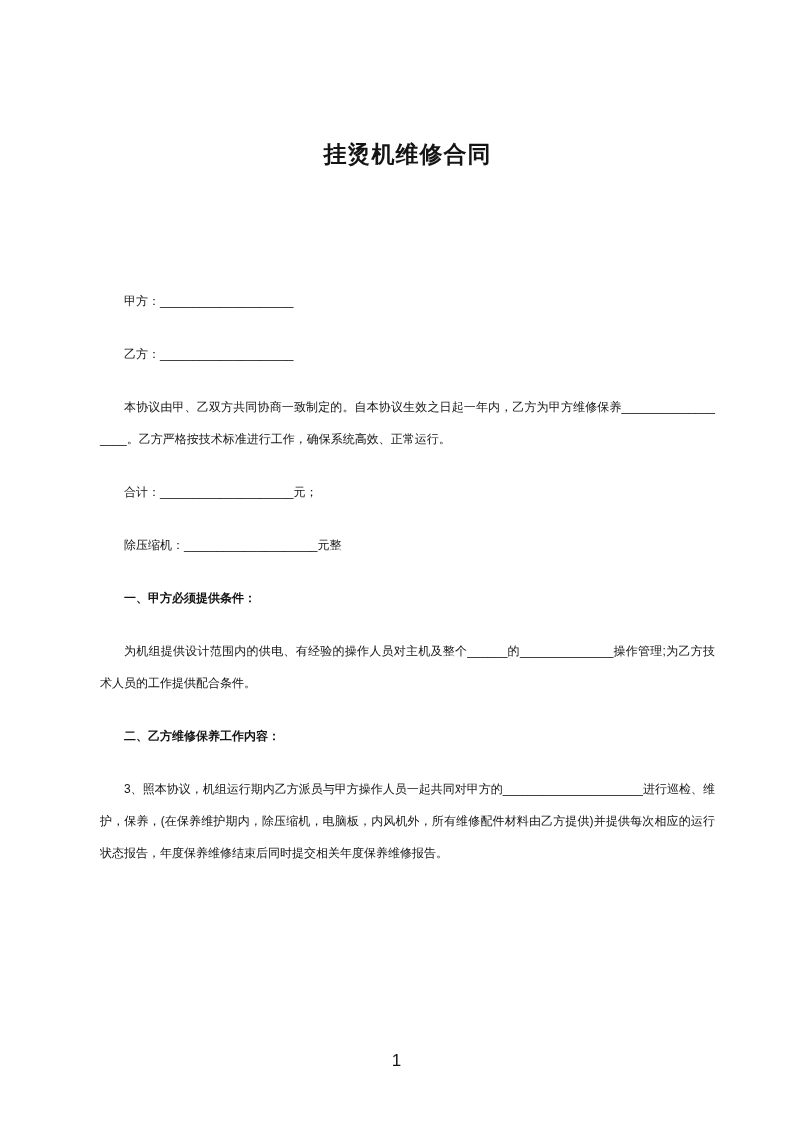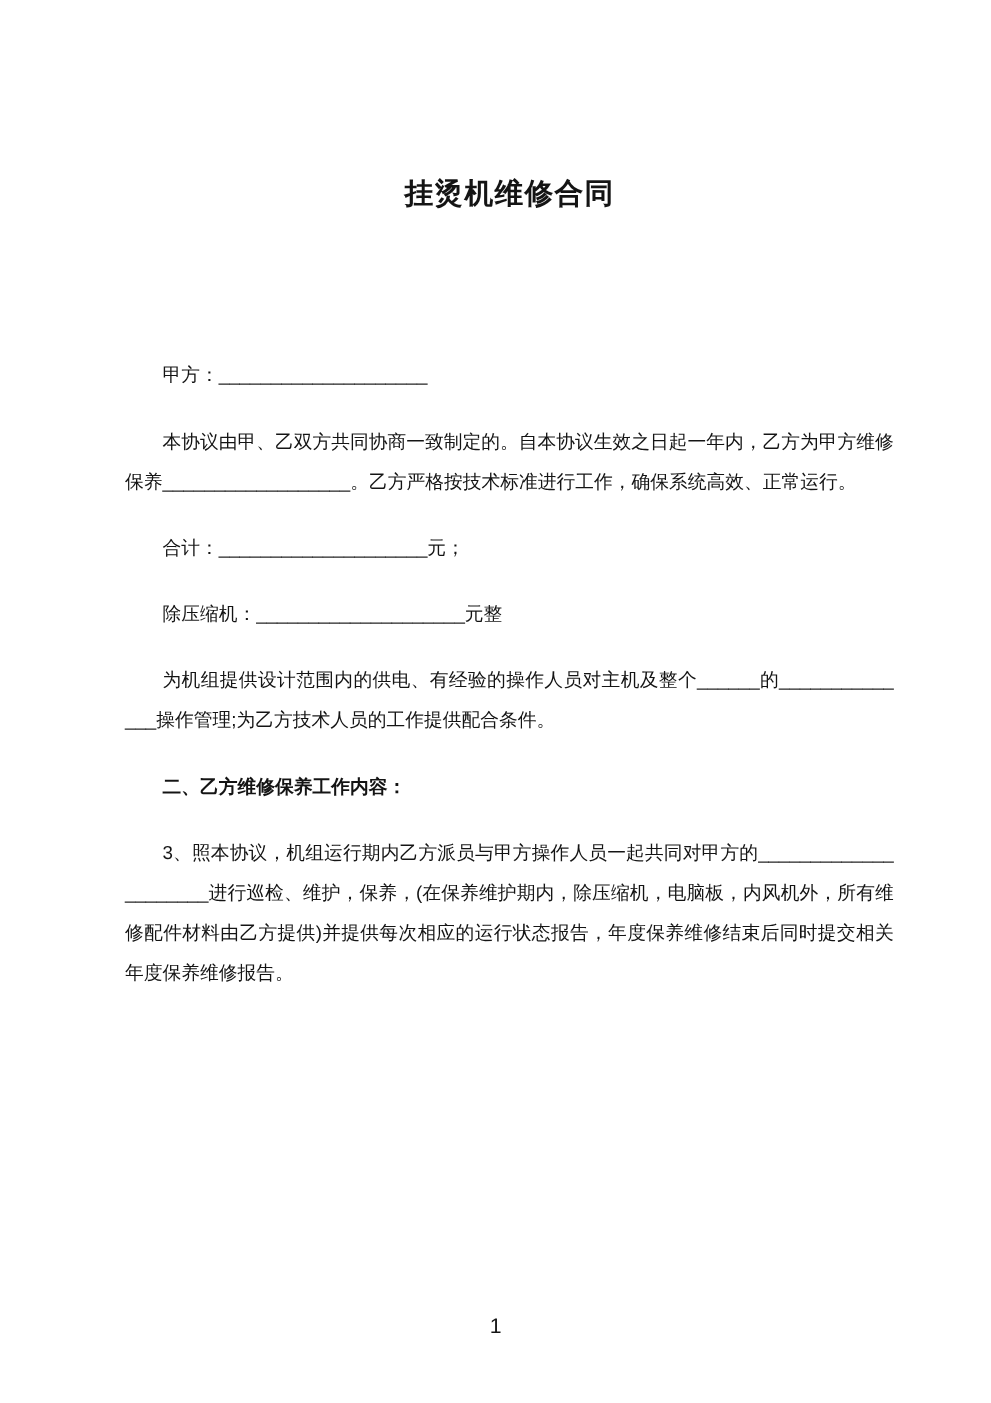--- a/index.html
+++ b/index.html
@@ -25,21 +25,21 @@
   .title {
     margin: 140px 0 117px 0;
     font-size: 23px;
     line-height: 28px;
     font-weight: bold;
     text-align: center;
     letter-spacing: 1px;
   }
   .block {
     margin: 0 0 21px 0;
-    font-size: 15px;
+    font-size: 12px;
     line-height: 32px;
     text-align: justify;
     text-indent: 2em;
     word-break: break-all;
     white-space: normal;
   }
   .heading {
     font-weight: bold;
   }
   .page-number {
@@ -54,26 +54,28 @@
   }
 </style>
 </head>
 <body>
 
 <div class="page">
   <div class="content">
     <h1 class="title">挂烫机维修合同</h1>
 
     <p class="block">甲方：____________________</p>
+    <p class="block">乙方：____________________</p>
 
     <p class="block">本协议由甲、乙双方共同协商一致制定的。自本协议生效之日起一年内，乙方为甲方维修保养__________________。乙方严格按技术标准进行工作，确保系统高效、正常运行。</p>
 
     <p class="block">合计：____________________元；</p>
     <p class="block">除压缩机：____________________元整</p>
 
+    <p class="block heading">一、甲方必须提供条件：</p>
     <p class="block">为机组提供设计范围内的供电、有经验的操作人员对主机及整个______的______________操作管理;为乙方技术人员的工作提供配合条件。</p>
 
     <p class="block heading">二、乙方维修保养工作内容：</p>
     <p class="block">3、照本协议，机组运行期内乙方派员与甲方操作人员一起共同对甲方的_____________________进行巡检、维护，保养，(在保养维护期内，除压缩机，电脑板，内风机外，所有维修配件材料由乙方提供)并提供每次相应的运行状态报告，年度保养维修结束后同时提交相关年度保养维修报告。</p>
   </div>
 
   <div class="page-number">1</div>
 </div>
 
 </body></html>

